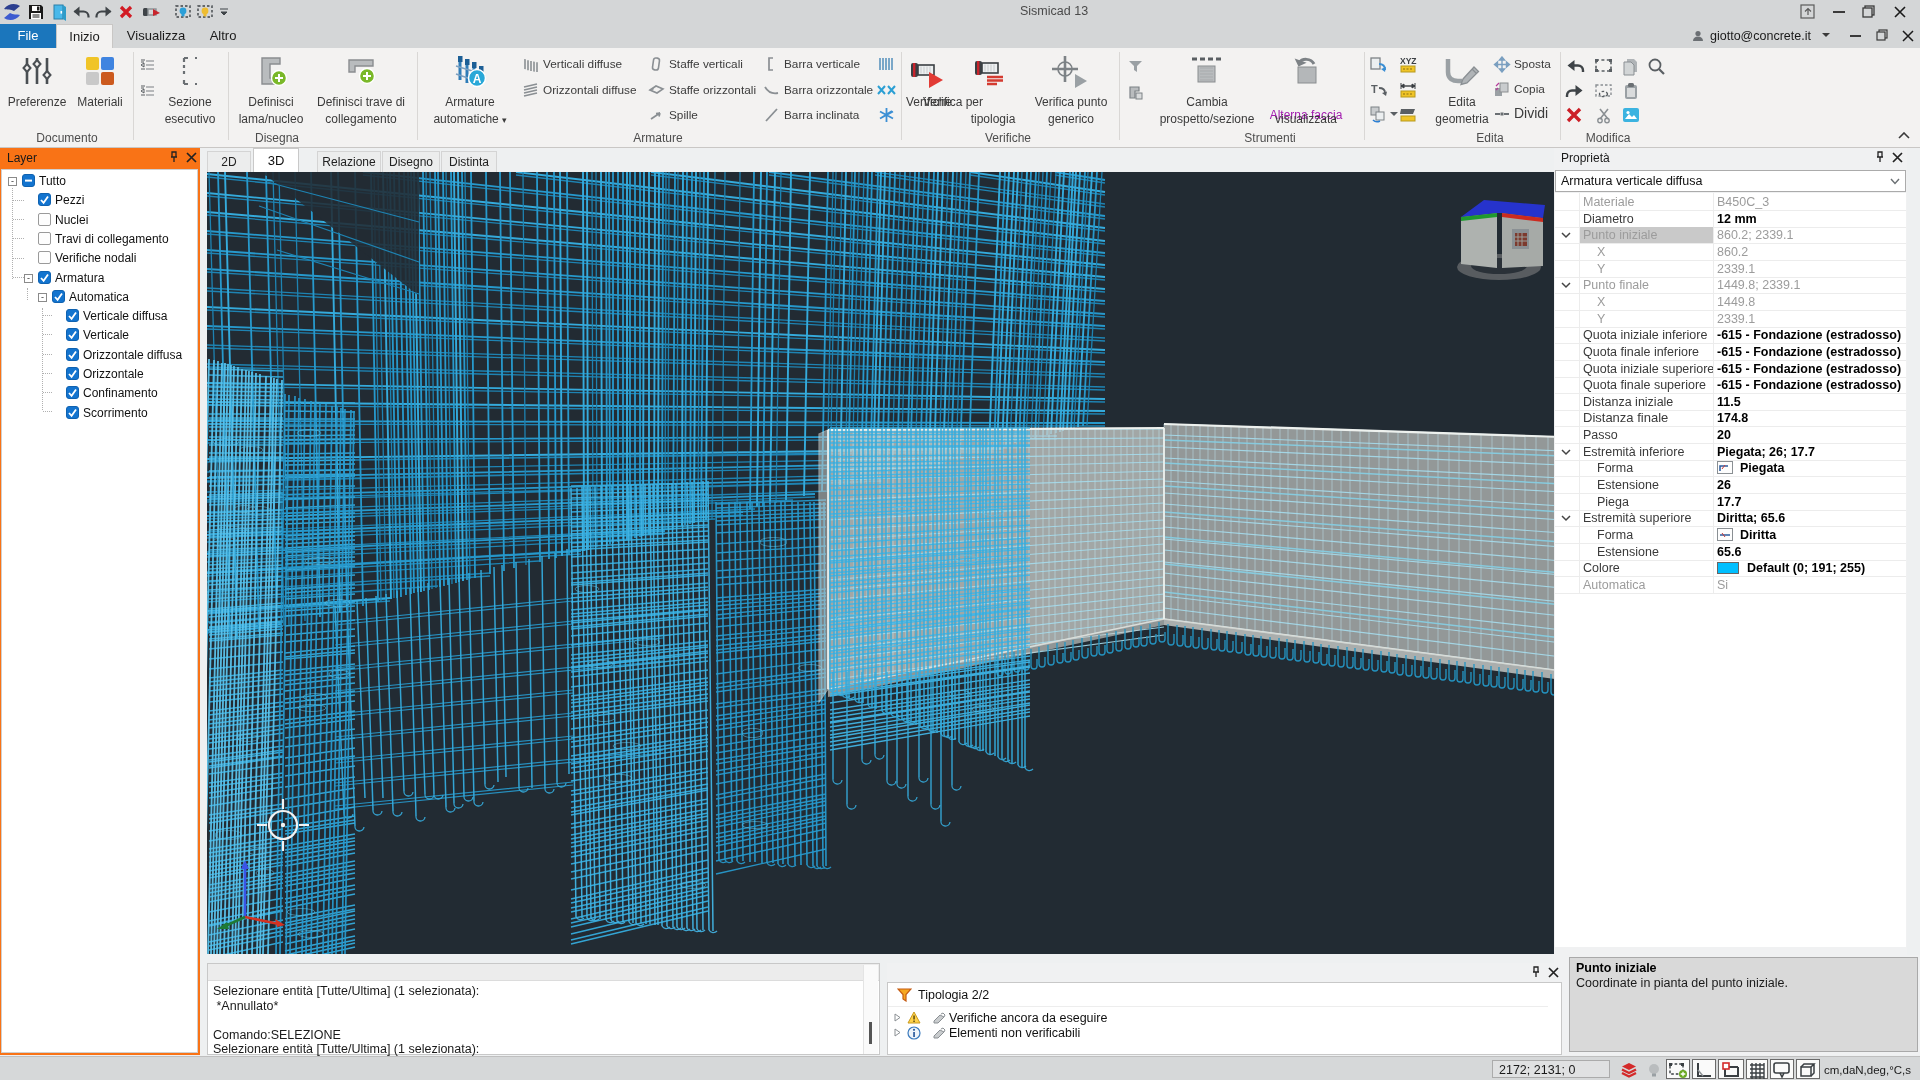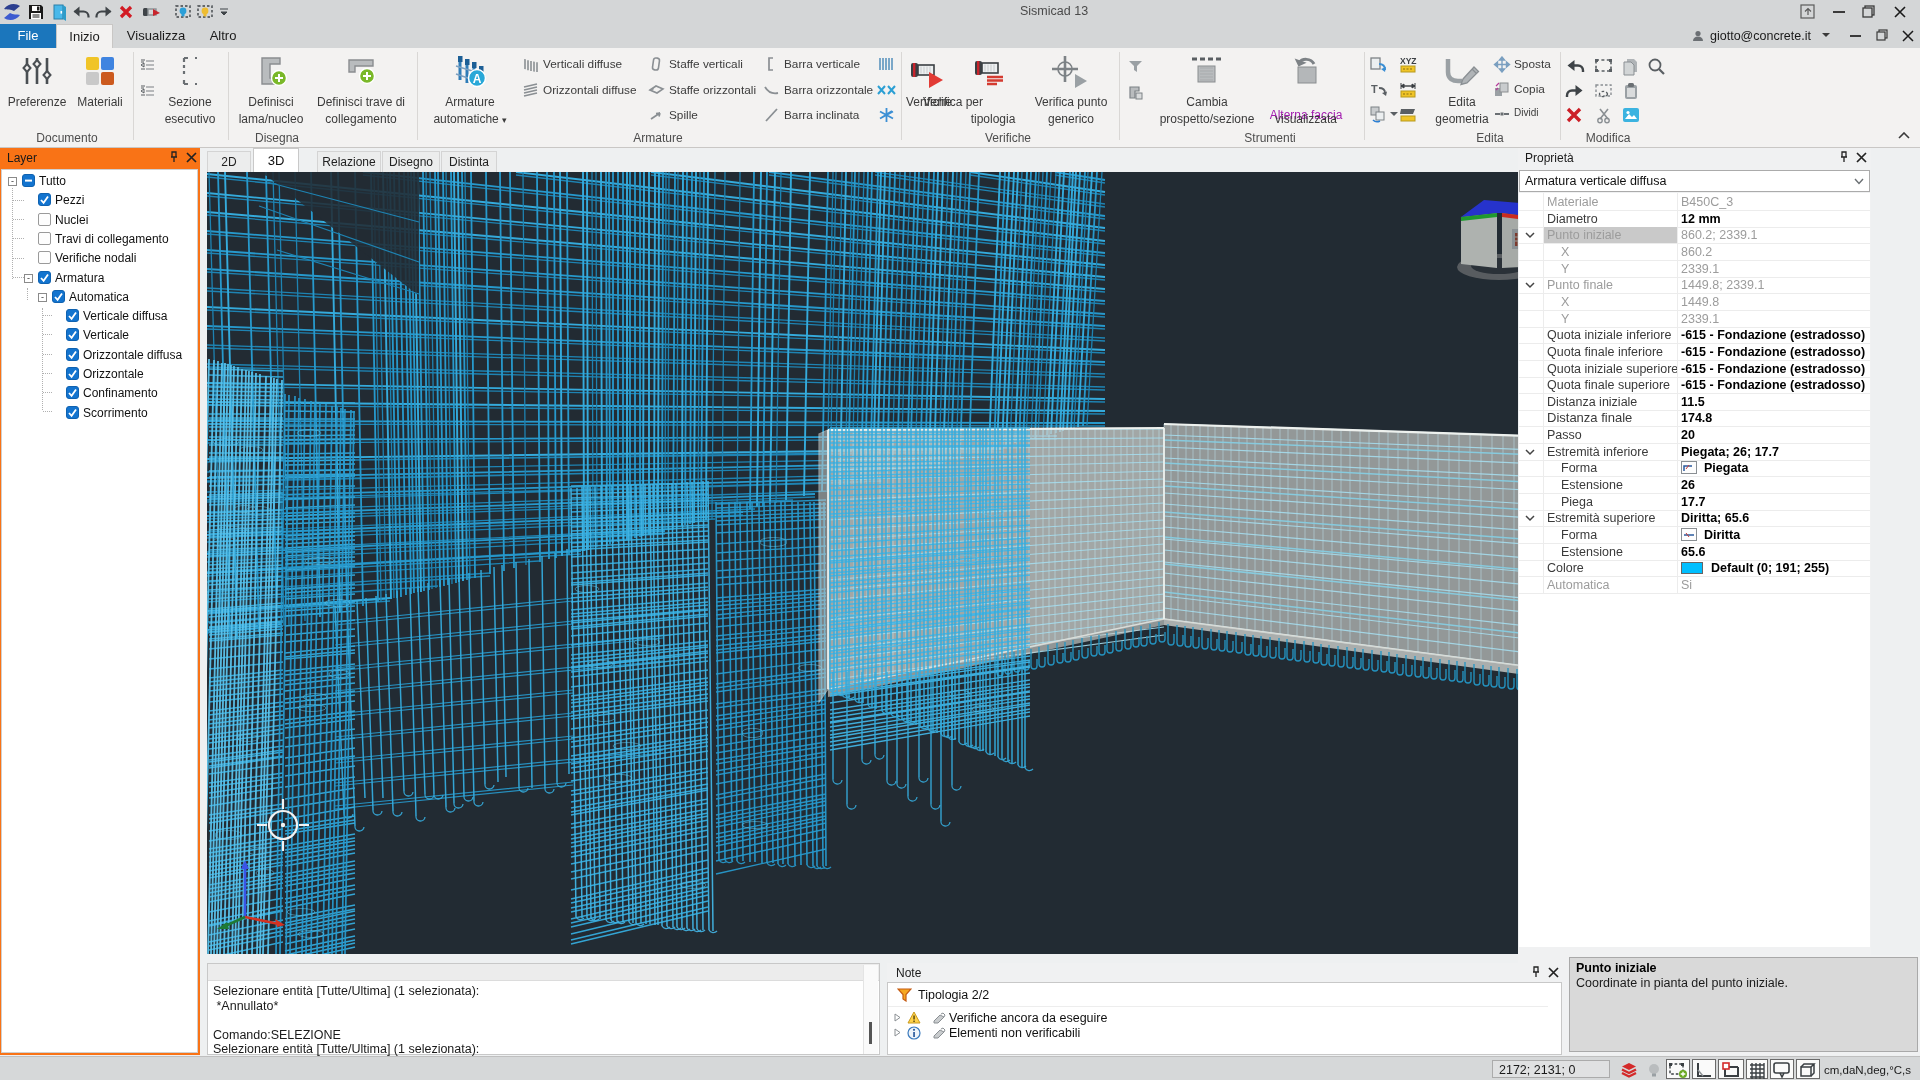--- a/index.html
+++ b/index.html
@@ -4,21 +4,21 @@
 html,body{width:1920px;height:1080px;overflow:hidden;font-family:"Liberation Sans",sans-serif;font-size:12px;background:#eef0f1}
 .abs{position:absolute}
 
 #title{left:0;top:0;width:1920px;height:24px;background:#d4d6d7}
 #tabrow{left:0;top:24px;width:1920px;height:24px;background:#d4d6d7}
 #ribbon{left:0;top:48px;width:1920px;height:100px;background:#f3f2f1;border-bottom:1px solid #c9c7c5}
 .gsep{position:absolute;top:4px;height:88px;width:1px;background:#d9d7d5}
 
 .ptitle{color:#1a1a1a;font-size:12px;padding-left:7px;line-height:20px}
 #layer{left:0;top:148px;width:200px;height:907px;background:#f97316}
-#props{left:1518px;top:148px;width:353px;height:907px;background:#f0f1f2}
+#props{left:1554px;top:148px;width:353px;height:907px;background:#f0f1f2}
 
 #vptabs{left:207px;top:148px;width:1355px;height:24px;background:#eef0f1}
 #vp{left:207px;top:172px;width:1355px;height:782px;background:#222b33}
 
 #cmd{left:207px;top:963px;width:673px;height:92px;background:#fff;border:1px solid #c8c8c8}
 #note{left:887px;top:963px;width:675px;height:92px;background:#f0f1f2}
 #desc{left:1567px;top:955px;width:353px;height:100px;background:#f0f1f2}
 #status{left:0;top:1056px;width:1920px;height:24px;background:#d6d8d9;border-top:1px solid #bfbfbf}
 .tree{font-size:12px;color:#111}
 </style></head><body>
@@ -431,21 +431,21 @@
         <path d="M3 5l3-3M3 9l2-2" stroke="#b43a9a" stroke-width="1.2"></path>
       </svg>
     </div>
     <div class="abs" style="left:1514px;top:33px;height:16px;line-height:16px;color:#3b3b3b;white-space:nowrap;font-size:11.8px">Copia</div>
     <div class="abs" style="left:1493px;top:57px;width:17px;height:16px">
       <svg width="18" height="17" viewBox="0 0 18 17" style="position:absolute;">
         <path d="M2 9h5M11 9h5" stroke="#6a6f73" stroke-width="1.8"></path>
         <rect x="7.5" y="7.5" width="3" height="3" fill="#6a6f73"></rect>
       </svg>
     </div>
-    <div class="abs" style="left:1514px;top:57px;height:16px;line-height:16px;color:#3b3b3b;white-space:nowrap;font-size:10px">Dividi</div>
+    <div class="abs" style="left:1514px;top:57px;height:16px;line-height:16px;color:#3b3b3b;white-space:nowrap;font-size:14px">Dividi</div>
     <div class="abs" style="left:1430px;top:83px;width:120px;text-align:center;color:#4d4d4d;font-size:12px">Edita</div>
     <div class="gsep" style="left:1560px"></div>
     <div class="abs" style="left:1565px;top:9px;width:17px;height:16px">
       <svg width="20" height="18" viewBox="0 0 20 18" style="position:absolute;">
         <path d="M4 8.5h9a5 5 0 0 1 5 5v1.5" stroke="#3f4448" stroke-width="2.4" fill="none"></path>
         <path d="M9.5 3l-7 5.5 7 5.5z" fill="#3f4448"></path>
       </svg>
     </div>
     <div class="abs" style="left:1565px;top:34px;width:17px;height:16px">
       <svg width="20" height="18" viewBox="0 0 20 18" style="position:absolute;">
@@ -835,21 +835,20 @@
     <div class="abs" style="left:0;top:0;width:671px;height:17px;background:#ececec;border-bottom:1px solid #dcdcdc"></div>
     <div class="abs" style="left:5px;top:20px;height:14px;line-height:14px;font-size:12.5px;color:#1a1a1a;white-space:pre">Selezionare entità [Tutte/Ultima] (1 selezionata):</div>
     <div class="abs" style="left:5px;top:34.6px;height:14px;line-height:14px;font-size:12.5px;color:#1a1a1a;white-space:pre"> *Annullato*</div>
     <div class="abs" style="left:5px;top:49.2px;height:14px;line-height:14px;font-size:12.5px;color:#1a1a1a;white-space:pre"></div>
     <div class="abs" style="left:5px;top:63.800000000000004px;height:14px;line-height:14px;font-size:12.5px;color:#1a1a1a;white-space:pre">Comando:SELEZIONE</div>
     <div class="abs" style="left:5px;top:78.4px;height:14px;line-height:14px;font-size:12.5px;color:#1a1a1a;white-space:pre">Selezionare entità [Tutte/Ultima] (1 selezionata):</div>
     <div class="abs" style="left:655px;top:1px;width:15px;height:89px;background:#fafafa;border-left:1px solid #e4e4e4"></div>
     <div class="abs" style="left:661px;top:58px;width:3px;height:22px;background:#555"></div>
   </div>
 <div class="abs" id="note">
-    <div class="ptitle" style="padding-left:9px">Note</div>
     <div class="abs" style="left:643px;top:3px;width:12px;height:13px">
       <svg width="12" height="13" viewBox="0 0 12 13" style="position:absolute;">
         <path d="M4 1h4v5H4zM3 6h6M6 6v5" stroke="#222" fill="none" stroke-width="1.3"></path>
       </svg>
     </div>
     <div class="abs" style="left:661px;top:4px;width:11px;height:11px">
       <svg width="11" height="11" viewBox="0 0 11 11" style="position:absolute;">
         <path d="M1 1l9 9M10 1L1 10" stroke="#222" stroke-width="1.7"></path>
       </svg>
     </div>

